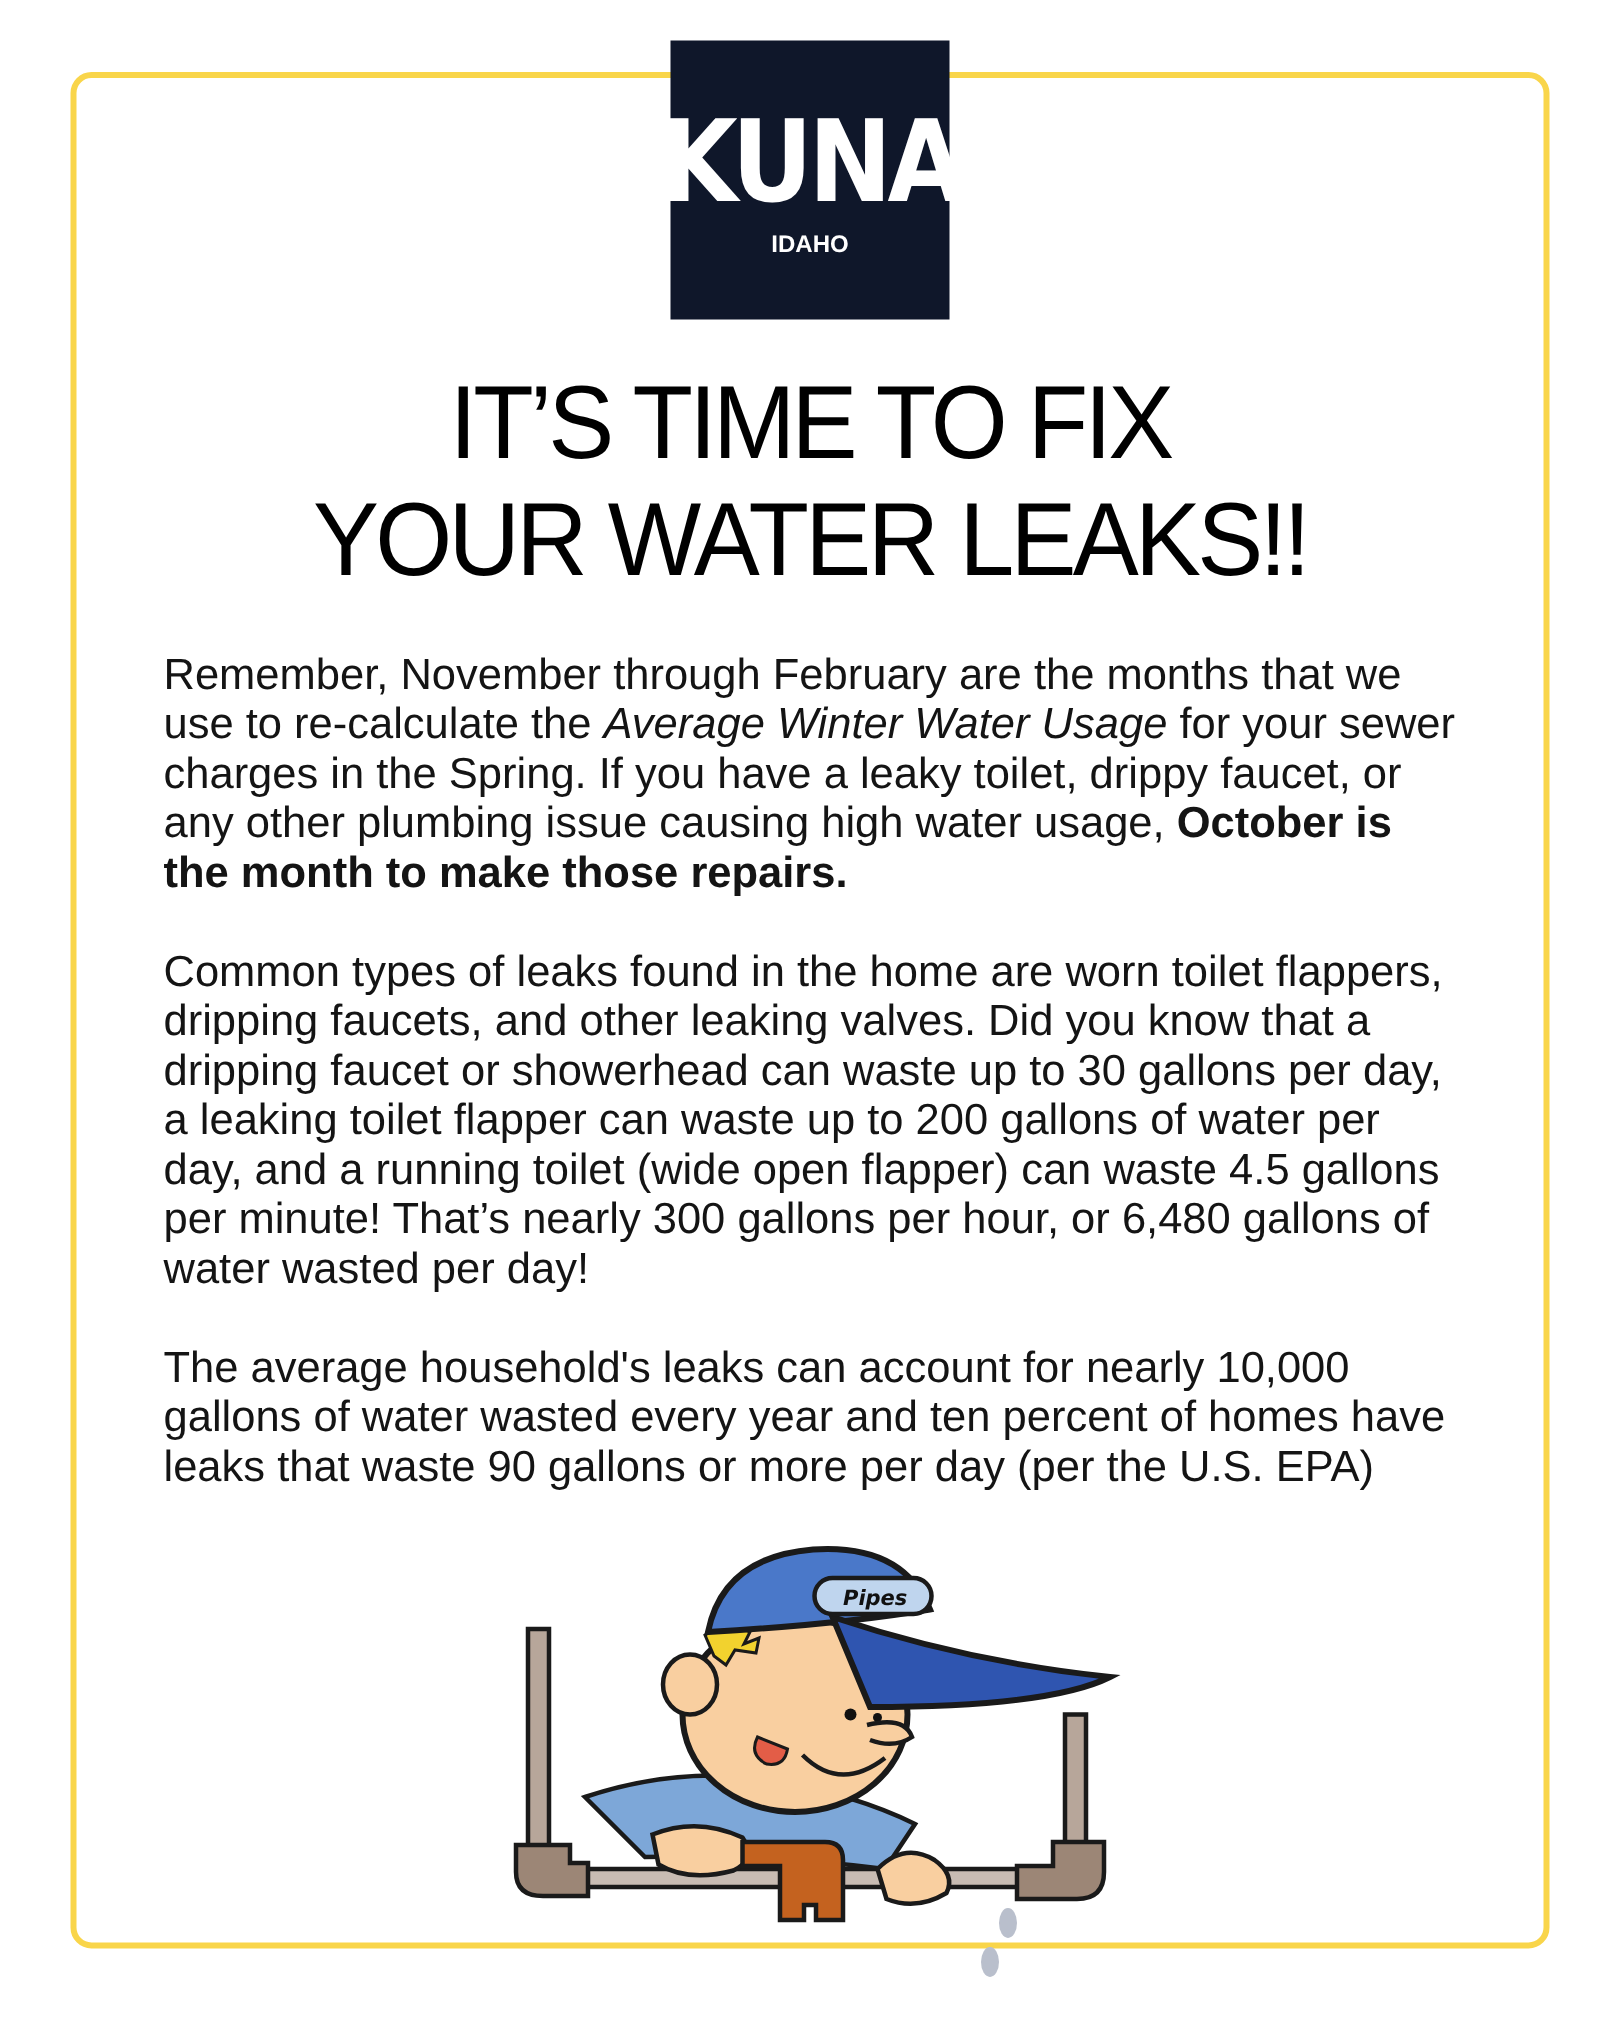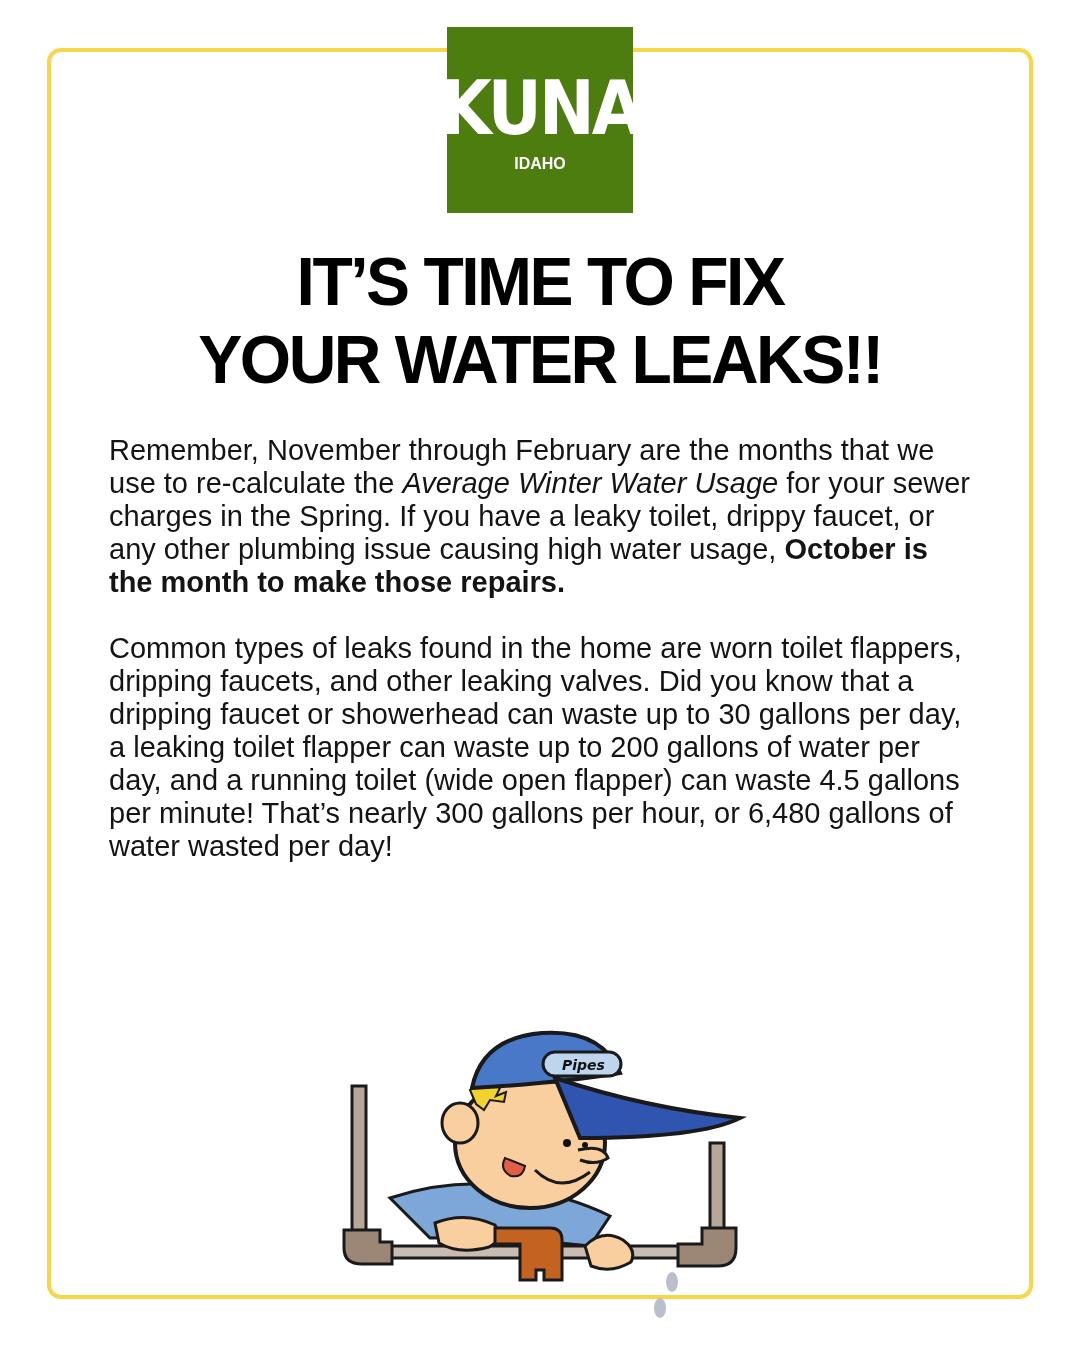--- a/index.html
+++ b/index.html
@@ -8,35 +8,35 @@
       font-family: "Liberation Sans", "DejaVu Sans", sans-serif;
       color: #111111;
     }
     .frame {
       position: absolute; left: 47px; top: 48px;
       width: 978px; height: 1243px;
       border: 4px solid #F9D54A; border-radius: 14px;
     }
     .logo {
       position: absolute; left: 447px; top: 27px;
-      width: 186px; height: 186px; background: #4d7c0f;
+      width: 186px; height: 186px; background: #0f172a;
       display: flex; flex-direction: column; align-items: center; justify-content: center;
     }
     .logo-main {
       color: #fff; font-family: "DejaVu Sans", sans-serif; font-weight: 900;
       font-size: 70px; line-height: 62px; letter-spacing: -3px;
       transform: scaleX(0.95) scaleY(1.08); margin-top: 10px;
     }
     .logo-sub {
       color: #fff; font-family: "Liberation Sans", sans-serif; font-weight: 700;
       font-size: 16px; letter-spacing: 0px; margin-top: 16px;
     }
     .headline {
       position: absolute; left: 0; top: 242px; width: 1080px; text-align: center;
-      font-family: "Liberation Sans", sans-serif; font-weight: 700;
+      font-family: "Liberation Sans", sans-serif; font-weight: 400;
       font-size: 66px; line-height: 78px; letter-spacing: -2.5px; color: #000;
     }
     .headline div { transform: scaleY(1.05); }
     .body {
       position: absolute; left: 109px; top: 434px; width: 870px;
       font-size: 29px; line-height: 33px; color: #141414;
     }
     .body p { margin: 0 0 33px 0; }
     .body em { font-style: italic; }
     .body strong { font-weight: 700; }
@@ -53,20 +53,21 @@
 </div>
 
 <div class="headline">
   <div>IT’S TIME TO FIX</div>
   <div>YOUR WATER LEAKS!!</div>
 </div>
 
 <div class="body">
   <p><span>Remember, November through February are the months that we use to re-calculate the </span><em>Average Winter Water Usage</em><span> for your sewer charges in the Spring. If you have a leaky toilet, drippy faucet, or any other plumbing issue causing high water usage, </span><strong>October is the month to make those repairs.</strong></p>
   <p>Common types of leaks found in the home are worn toilet flappers, dripping faucets, and other leaking valves. Did you know that a dripping faucet or showerhead can waste up to 30 gallons per day, a leaking toilet flapper can waste up to 200 gallons of water per day, and a running toilet (wide open flapper) can waste 4.5 gallons per minute! That’s nearly 300 gallons per hour, or 6,480 gallons of water wasted per day!</p>
+  <p>The average household's leaks can account for nearly 10,000 gallons of water wasted every year and ten percent of homes have leaks that waste 90 gallons or more per day (per the U.S. EPA)</p>
 </div>
 
 <div class="illustration">
   <svg width="430" height="310" viewBox="0 0 430 310" xmlns="http://www.w3.org/2000/svg">
 
     <rect x="22" y="68" width="14" height="150" fill="#B7A69A" stroke="#1a1a1a" stroke-width="3"></rect>
 
     <rect x="380" y="125" width="14" height="92" fill="#B7A69A" stroke="#1a1a1a" stroke-width="3"></rect>
 
     <rect x="50" y="228" width="300" height="12" fill="#C8BCB3" stroke="#1a1a1a" stroke-width="3"></rect>

